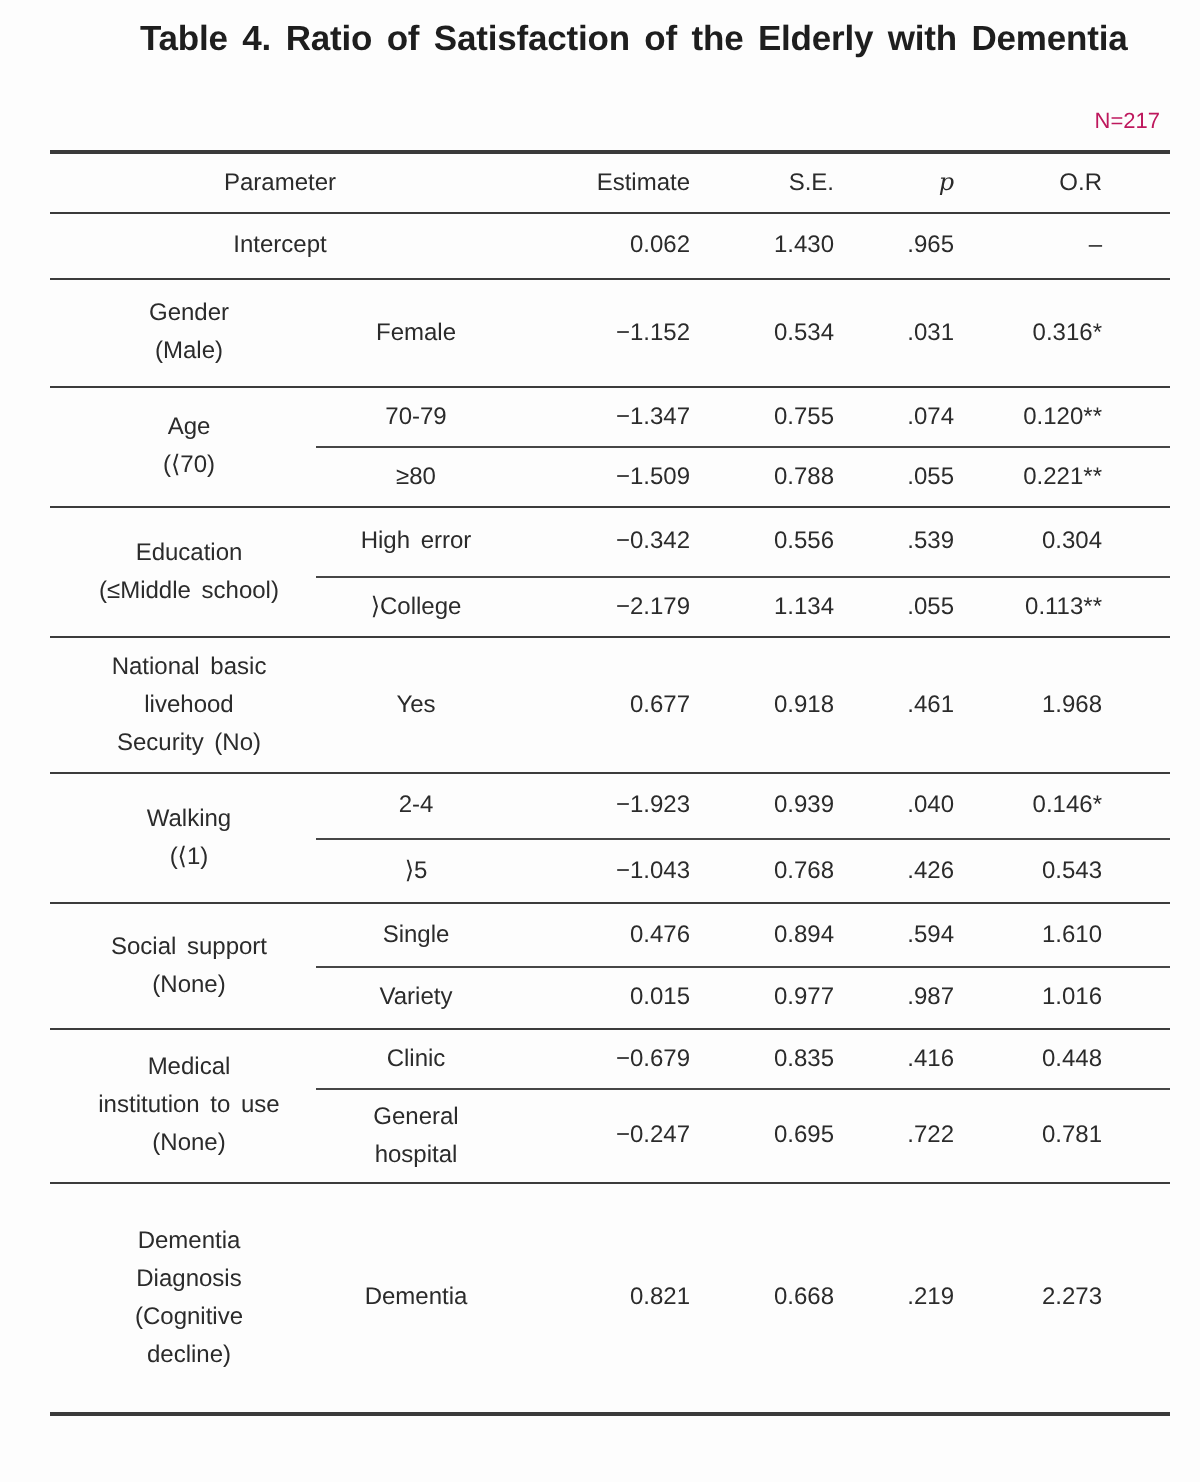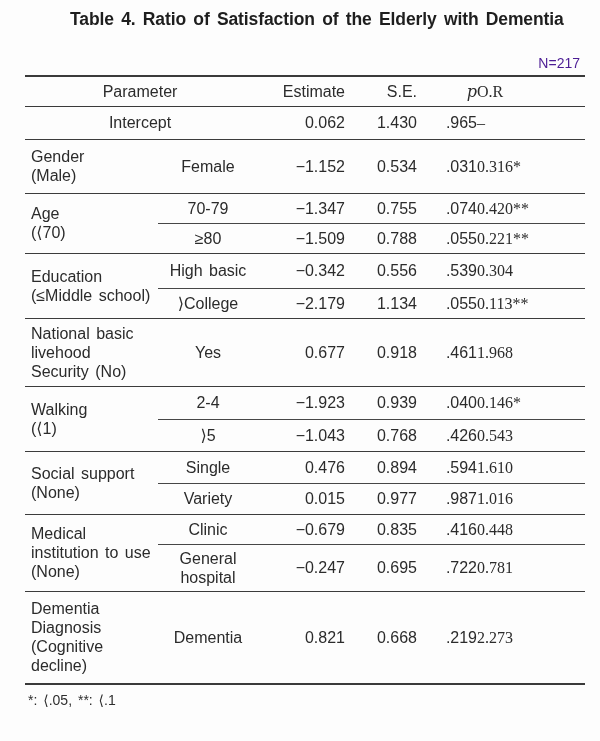--- a/index.html
+++ b/index.html
@@ -11,37 +11,37 @@
     position:relative;
     -webkit-font-smoothing:antialiased;
   }
   .title{
     position:absolute;left:23px;top:9px;width:570px;
     font-size:17.5px;font-weight:700;letter-spacing:-0.1px;word-spacing:2.5px;
     color:#1e1e1e;white-space:nowrap;margin-left:47px;
   }
   .nlabel{
     position:absolute;right:20px;top:55px;
-    font-size:14px;color:#4c1d95;
+    font-size:11px;color:#be185d;
   }
   table.main{
     position:absolute;left:25px;top:75px;
     width:560px;
     border-collapse:collapse;table-layout:fixed;
-    font-size:16px;color:#2b2b2b;word-spacing:2px;
+    font-size:12px;color:#2b2b2b;word-spacing:2px;
     border-top:2.5px solid #3a3a3a;
     border-bottom:2.5px solid #3a3a3a;
   }
   col.c1{width:133px;} col.c2{width:97px;} col.c3{width:90px;}
   col.c4{width:72px;}  col.c5{width:60px;} col.c6{width:108px;}
   td{padding:0;vertical-align:middle;line-height:19px;}
-  td.g{text-align:left;padding-left:6px;white-space:pre-line;}
+  td.g{text-align:center;padding-left:6px;white-space:pre-line;}
   td.lvl{text-align:center;padding-left:3px;white-space:pre-line;}
   td.num{text-align:right;}
-  td.or{text-align:left;padding-right:34px;font-family:Liberation Serif, serif;}
+  td.or{text-align:right;padding-right:34px;}
   td.span2{text-align:center;}
   tr.hdr td{border-bottom:1.8px solid #3a3a3a;}
   td.sep{border-bottom:1.5px solid #3c3c3c;}      
   td.psep{border-bottom:1.3px solid #474747;}     
   .it{font-style:italic;font-family:"DejaVu Serif","Liberation Serif",serif;}
   .footnotes{
     position:absolute;left:28px;top:691px;
     font-size:14px;line-height:19px;color:#2e2e2e;word-spacing:2px;
   }
 </style>
@@ -88,34 +88,34 @@
     <td class="or sep">0.316*</td>
   </tr>
 
   <tr style="height:30px">
     <td class="g sep" rowspan="2">Age
 (⟨70)</td>
     <td class="lvl psep">70-79</td>
     <td class="num psep">−1.347</td>
     <td class="num psep">0.755</td>
     <td class="num psep">.074</td>
-    <td class="or psep">0.420**</td>
+    <td class="or psep">0.120**</td>
   </tr>
   <tr style="height:30px">
     <td class="lvl sep">≥80</td>
     <td class="num sep">−1.509</td>
     <td class="num sep">0.788</td>
     <td class="num sep">.055</td>
     <td class="or sep">0.221**</td>
   </tr>
 
   <tr style="height:35px">
     <td class="g sep" rowspan="2">Education
 (≤Middle school)</td>
-    <td class="lvl psep">High basic</td>
+    <td class="lvl psep">High error</td>
     <td class="num psep">−0.342</td>
     <td class="num psep">0.556</td>
     <td class="num psep">.539</td>
     <td class="or psep">0.304</td>
   </tr>
   <tr style="height:30px">
     <td class="lvl sep">⟩College</td>
     <td class="num sep">−2.179</td>
     <td class="num sep">1.134</td>
     <td class="num sep">.055</td>
@@ -179,29 +179,28 @@
   </tr>
   <tr style="height:47px">
     <td class="lvl sep">General
 hospital</td>
     <td class="num sep">−0.247</td>
     <td class="num sep">0.695</td>
     <td class="num sep">.722</td>
     <td class="or sep">0.781</td>
   </tr>
 
-  <tr style="height:93px">
+  <tr style="height:116px">
     <td class="g">Dementia
 Diagnosis
 (Cognitive
 decline)</td>
     <td class="lvl">Dementia</td>
     <td class="num">0.821</td>
     <td class="num">0.668</td>
     <td class="num">.219</td>
     <td class="or">2.273</td>
   </tr>
 </tbody>
   </table>
 
 <div class="footnotes">
-  <div>*: ⟨.05, **: ⟨.1</div>
 </div>
 
 </body></html>

